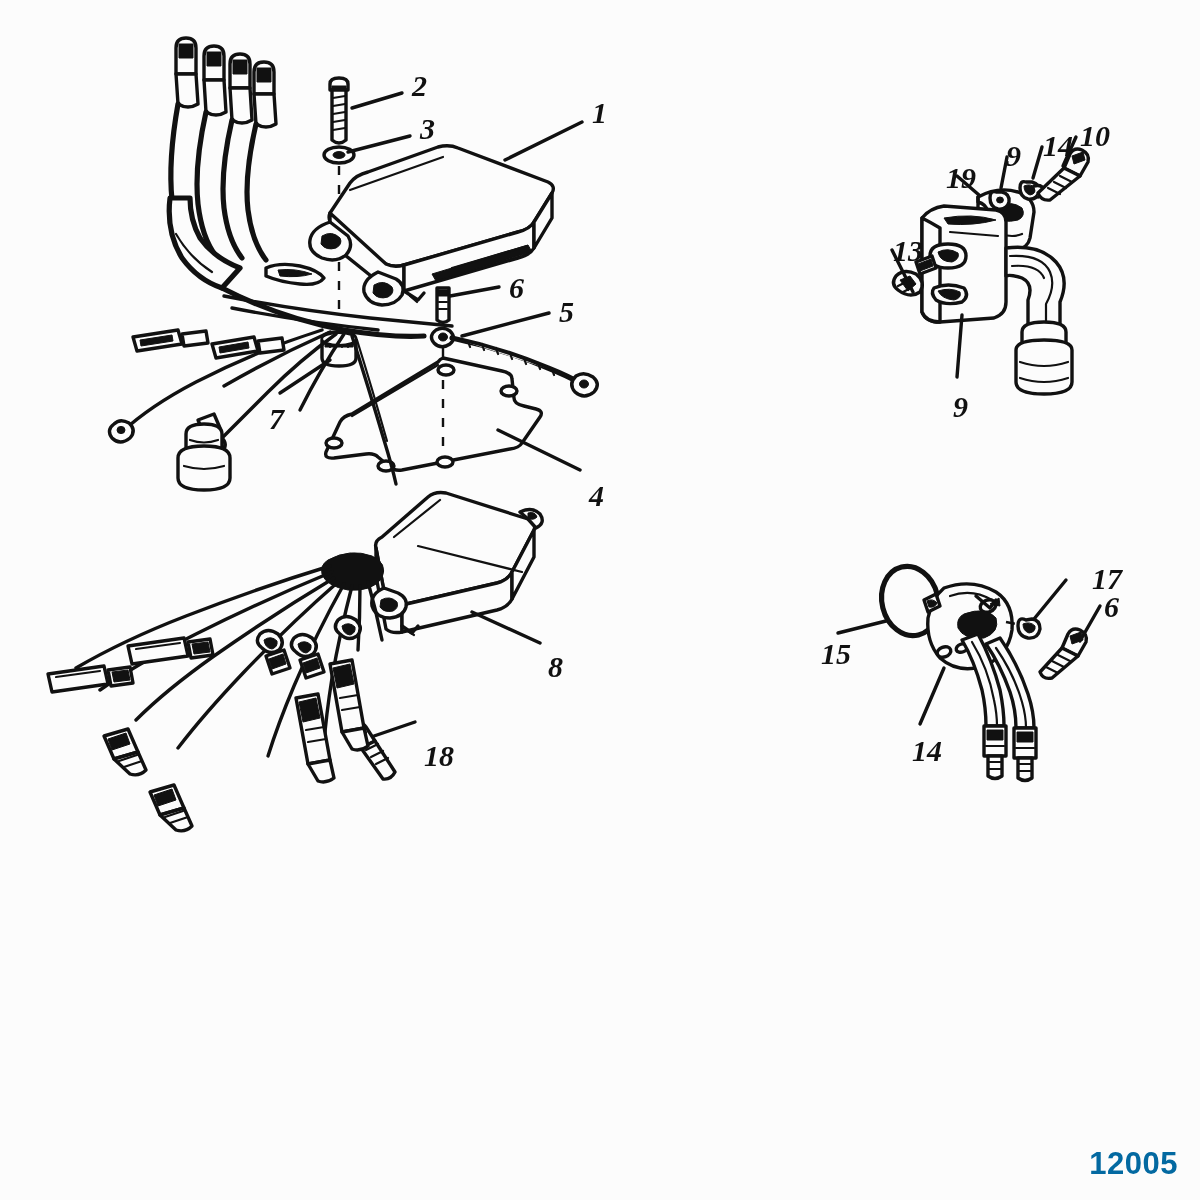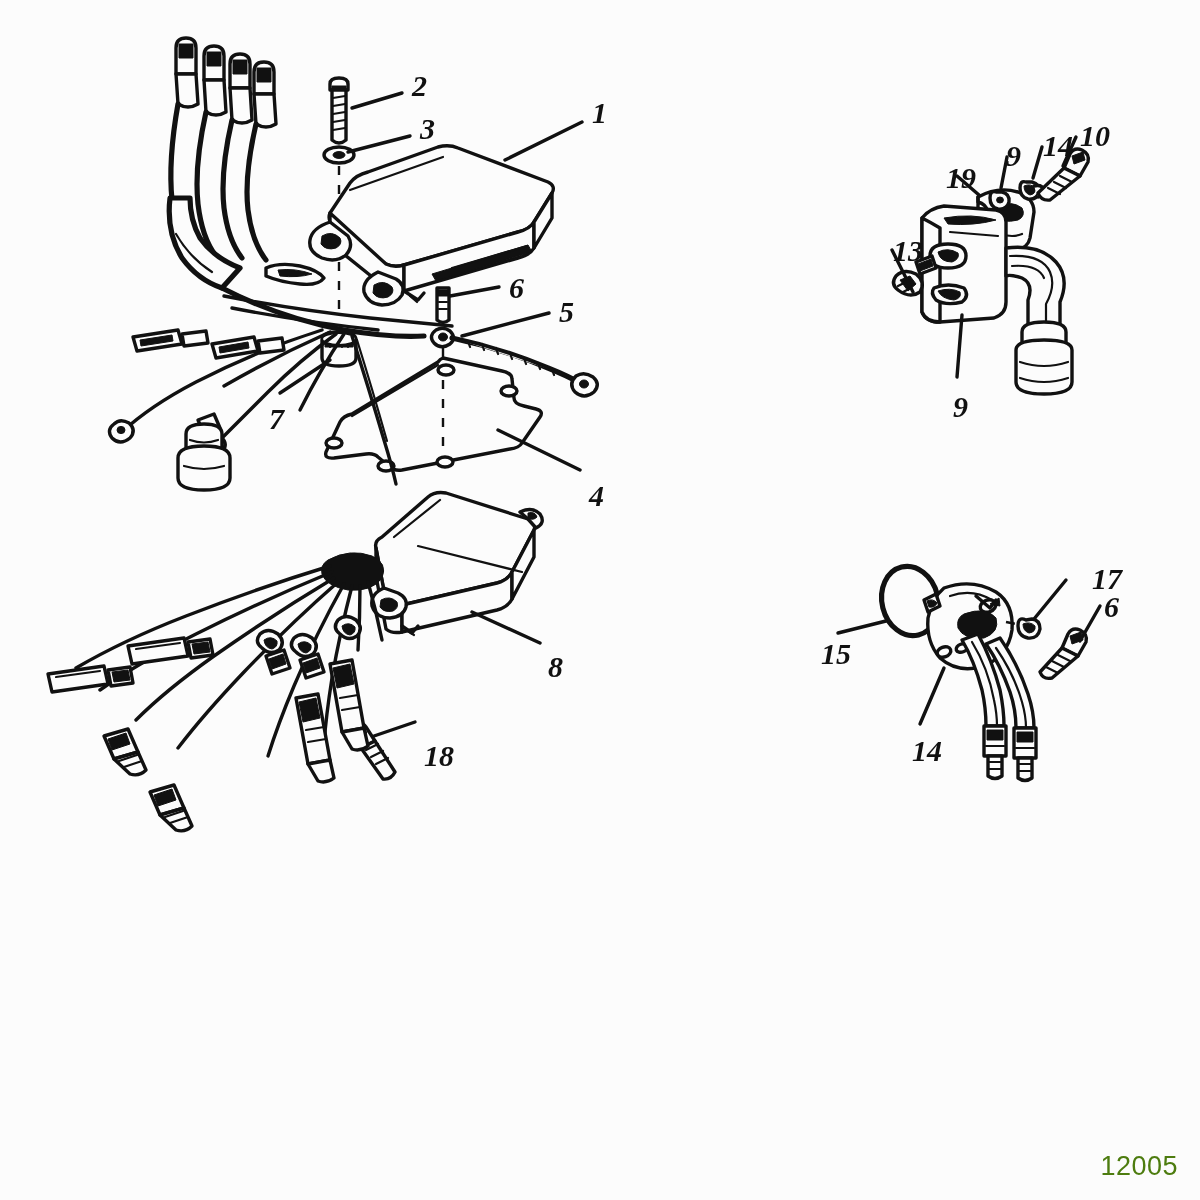--- a/index.html
+++ b/index.html
@@ -28,23 +28,23 @@
     line-height:1;
     font-style:italic;
     letter-spacing:0px;
     user-select:none;
     white-space:nowrap;
   }
   #plate-code{
     position:absolute;
     right:22px;bottom:18px;
     font-family:"Liberation Sans", sans-serif;
-    font-weight:400;
-    font-size:27px;
-    color:#4d7c0f;
+    font-weight:700;
+    font-size:31px;
+    color:#0369a1;
     letter-spacing:0.5px;
   }
 </style>
 </head>
 <body>
 
 <div id="stage">
 
   <svg class="art" viewBox="0 0 1200 1200" xmlns="http://www.w3.org/2000/svg">
 

